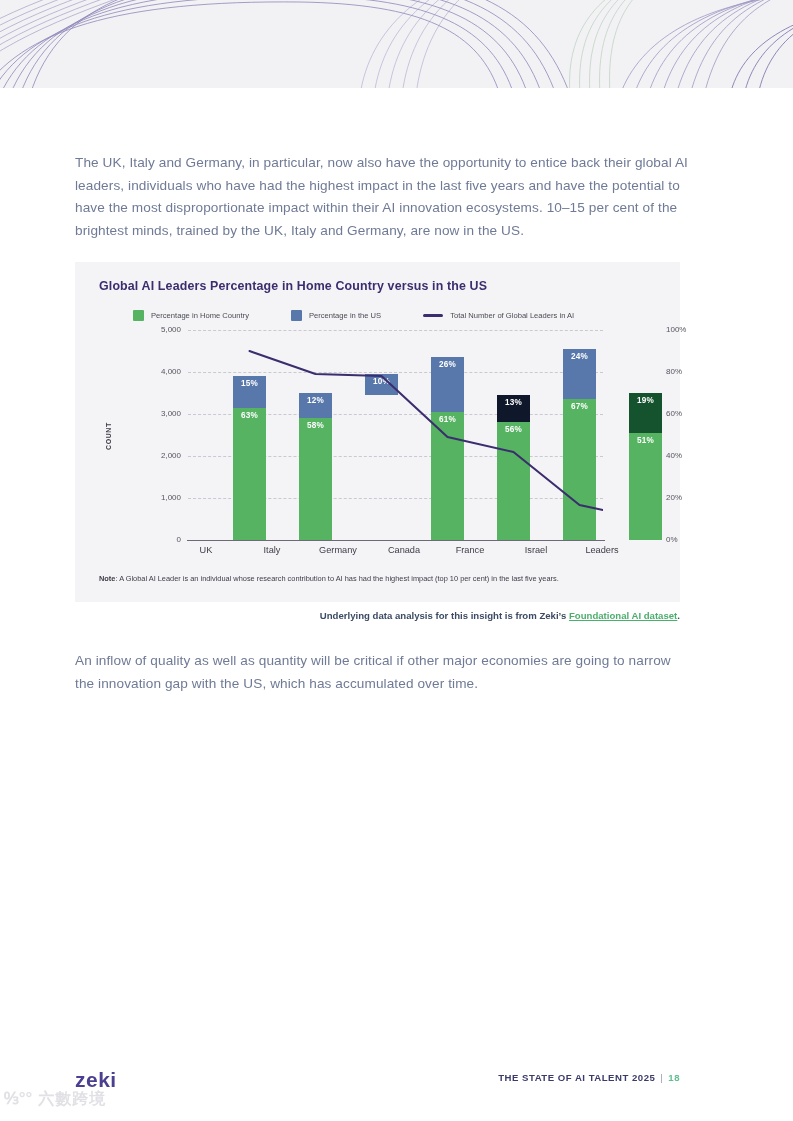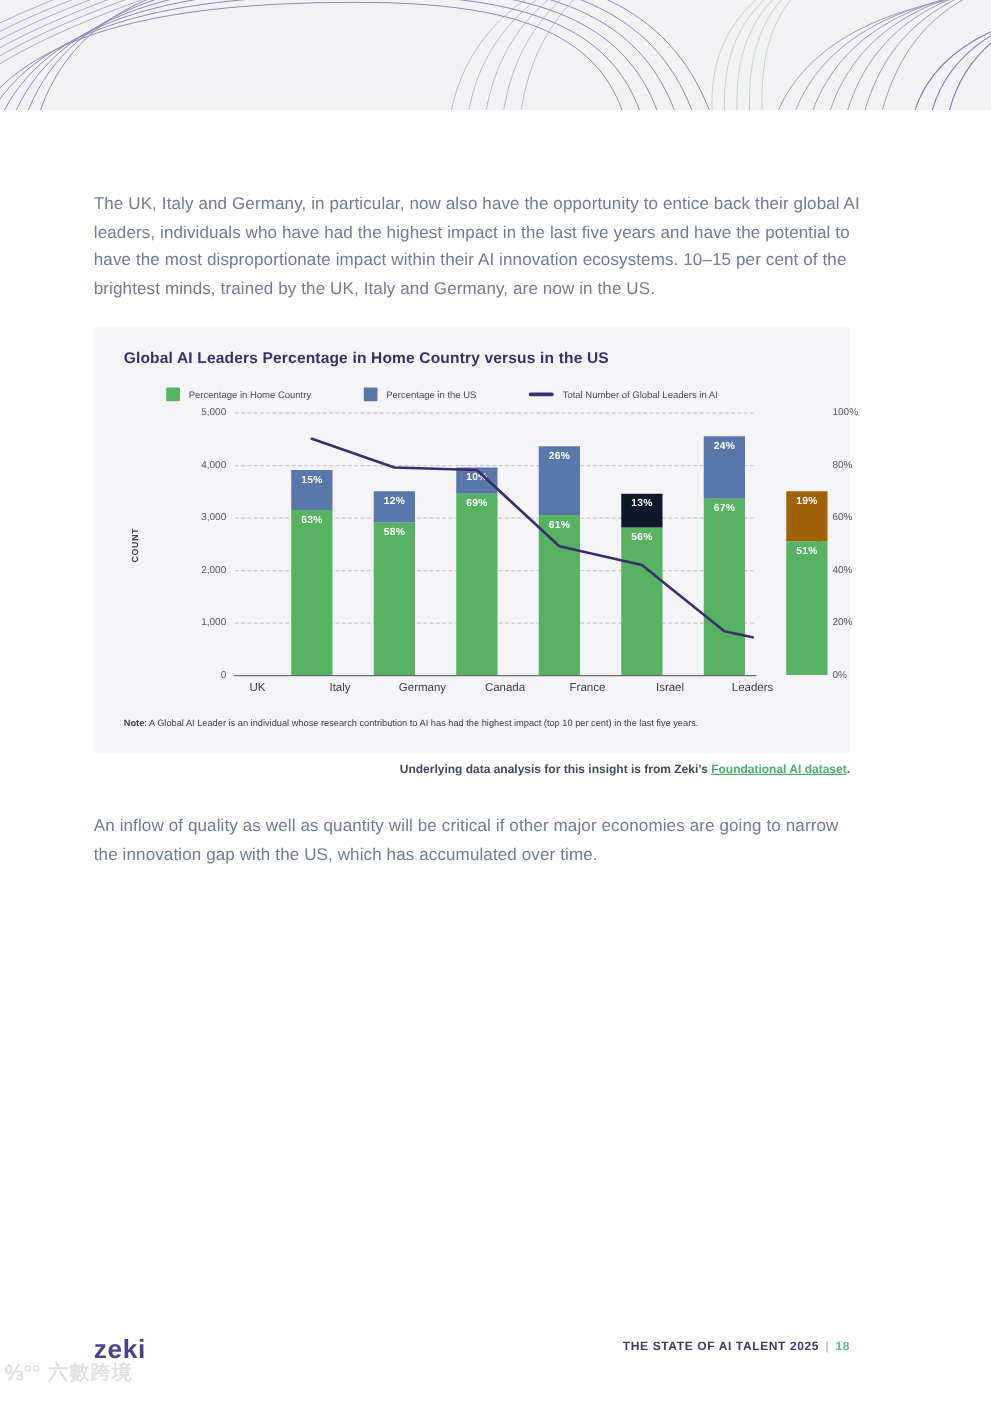--- a/index.html
+++ b/index.html
@@ -249,23 +249,20 @@
     <div class="bar-group" style="left:111px;height:210px;">
       <div class="seg" style="background:#55b362;bottom:0px;height:121.8px;">
         <span>58%</span>
       </div>
       <div class="seg" style="background:#5878ab;bottom:121.8px;height:25.2px;">
         <span>12%</span>
       </div>
     </div>
 
     <div class="bar-group" style="left:177px;height:210px;">
-      <div class="seg" style="background:#55b362;bottom:0px;height:144.9px;">
-        <span>69%</span>
-      </div>
       <div class="seg" style="background:#5878ab;bottom:144.9px;height:21px;">
         <span>10%</span>
       </div>
     </div>
 
     <div class="bar-group" style="left:243px;height:210px;">
       <div class="seg" style="background:#55b362;bottom:0px;height:128.1px;">
         <span>61%</span>
       </div>
       <div class="seg" style="background:#5878ab;bottom:128.1px;height:54.6px;">
@@ -288,21 +285,21 @@
       </div>
       <div class="seg" style="background:#5878ab;bottom:140.7px;height:50.4px;">
         <span>24%</span>
       </div>
     </div>
 
     <div class="bar-group" style="left:441px;height:210px;">
       <div class="seg" style="background:#55b362;bottom:0px;height:107.1px;">
         <span>51%</span>
       </div>
-      <div class="seg" style="background:#a16207;bottom:107.1px;height:39.9px;">
+      <div class="seg" style="background:#14532d;bottom:107.1px;height:39.9px;">
         <span>19%</span>
       </div>
     </div>
 
     <svg width="415" height="210" style="position:absolute;left:0;top:0;pointer-events:none;">
       <polyline points="61.5,21 127.5,44 193.5,46 259.5,107 325.5,122 391.5,175 415,180" fill="none" stroke="#3b2d6e" stroke-width="2.1" stroke-linejoin="round" stroke-linecap="round"></polyline>
     </svg>
 
     <div class="baseline"></div>
   </div>

